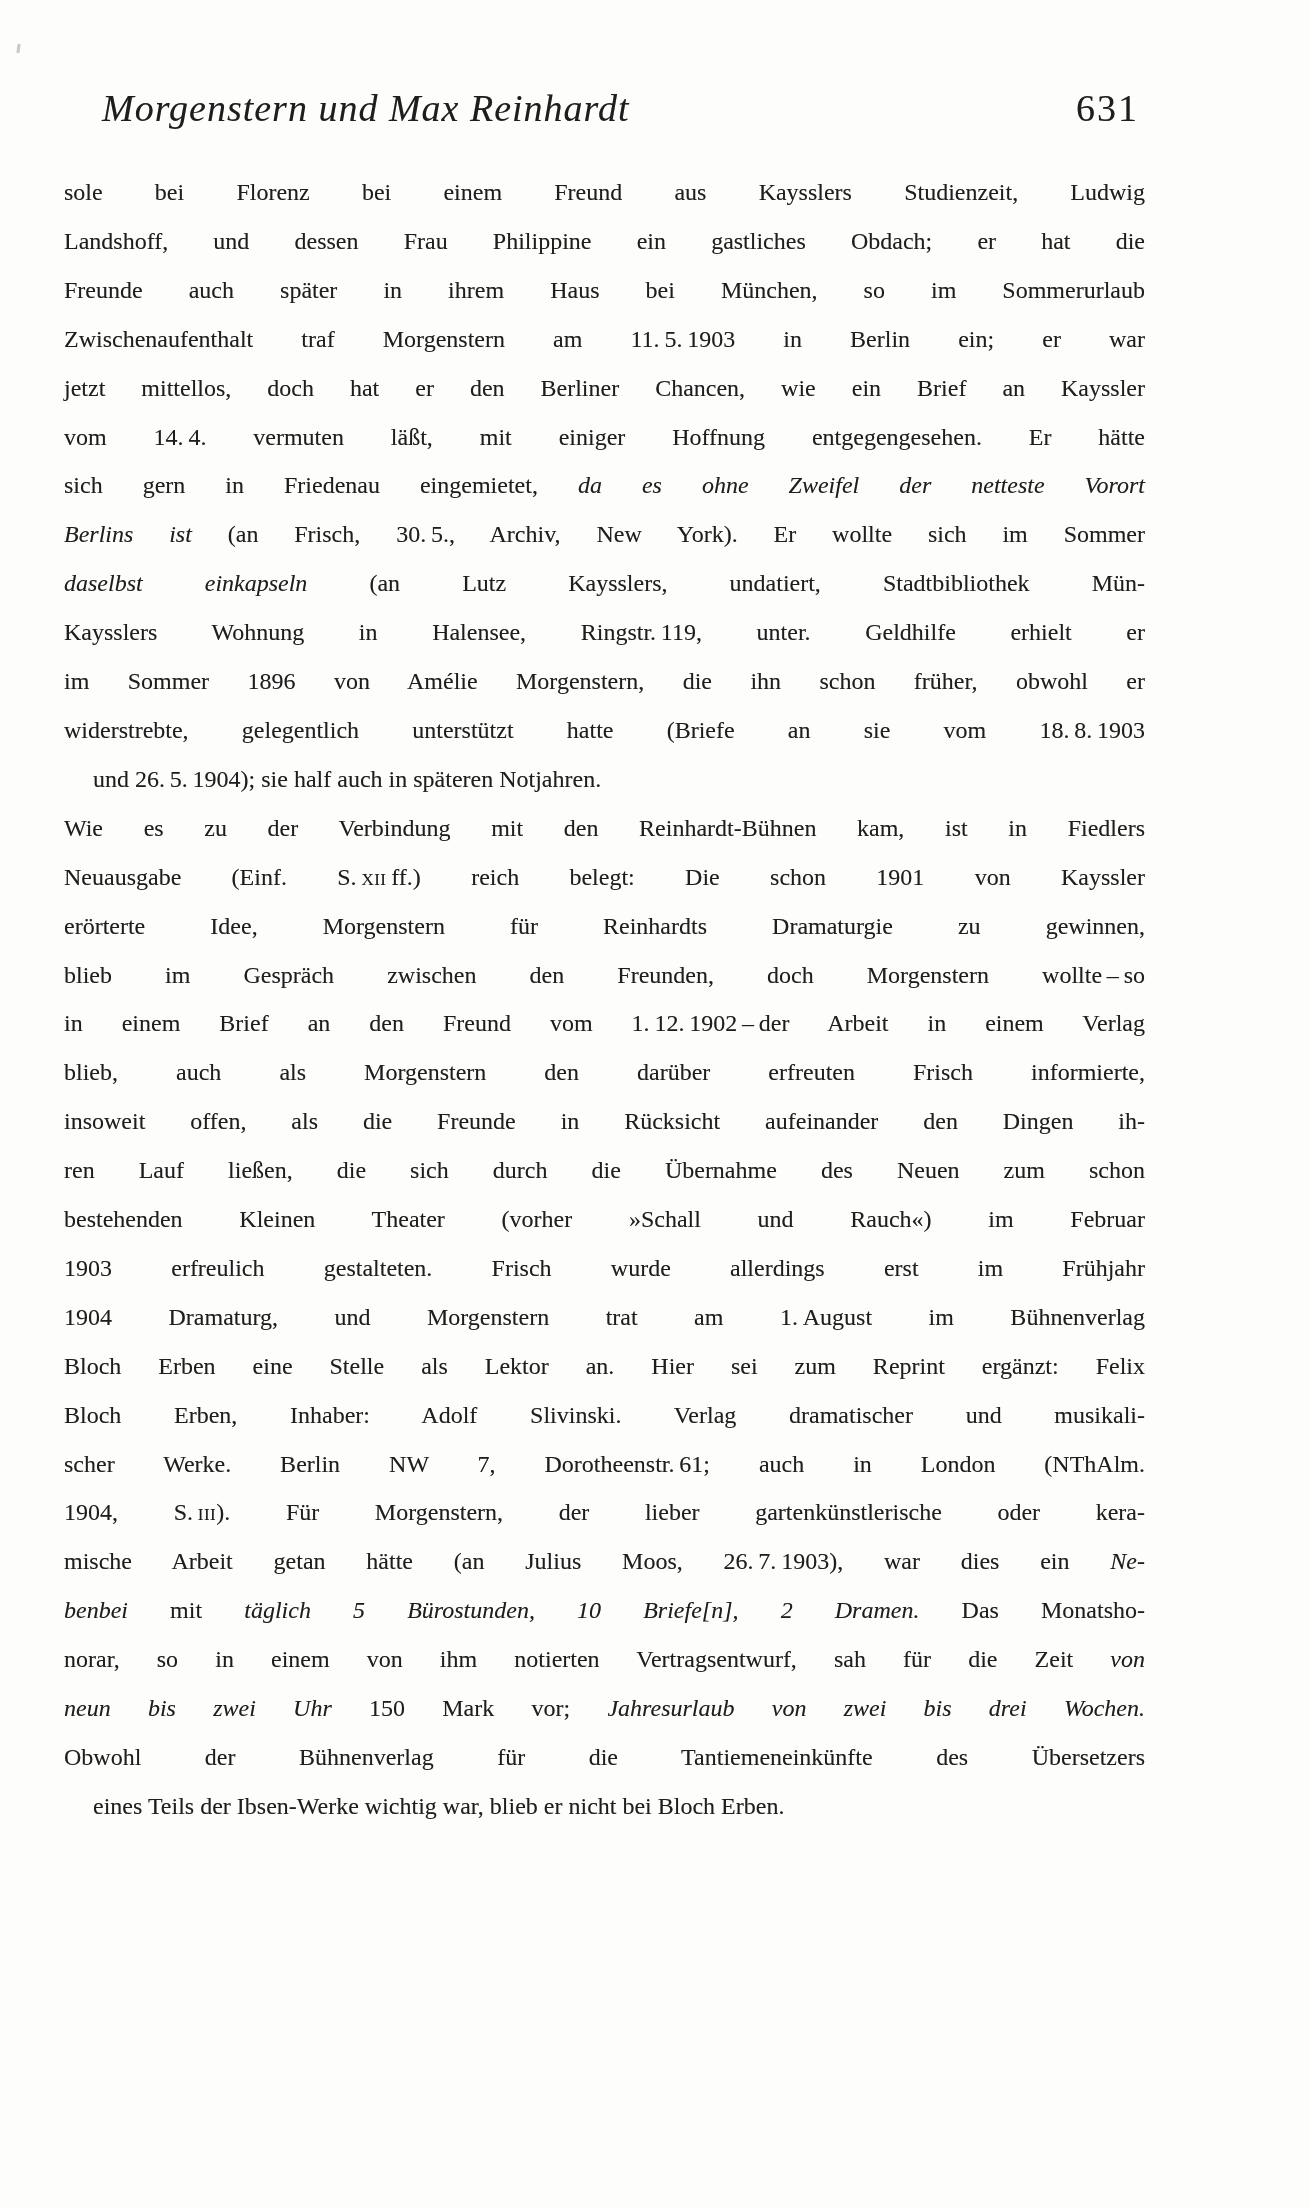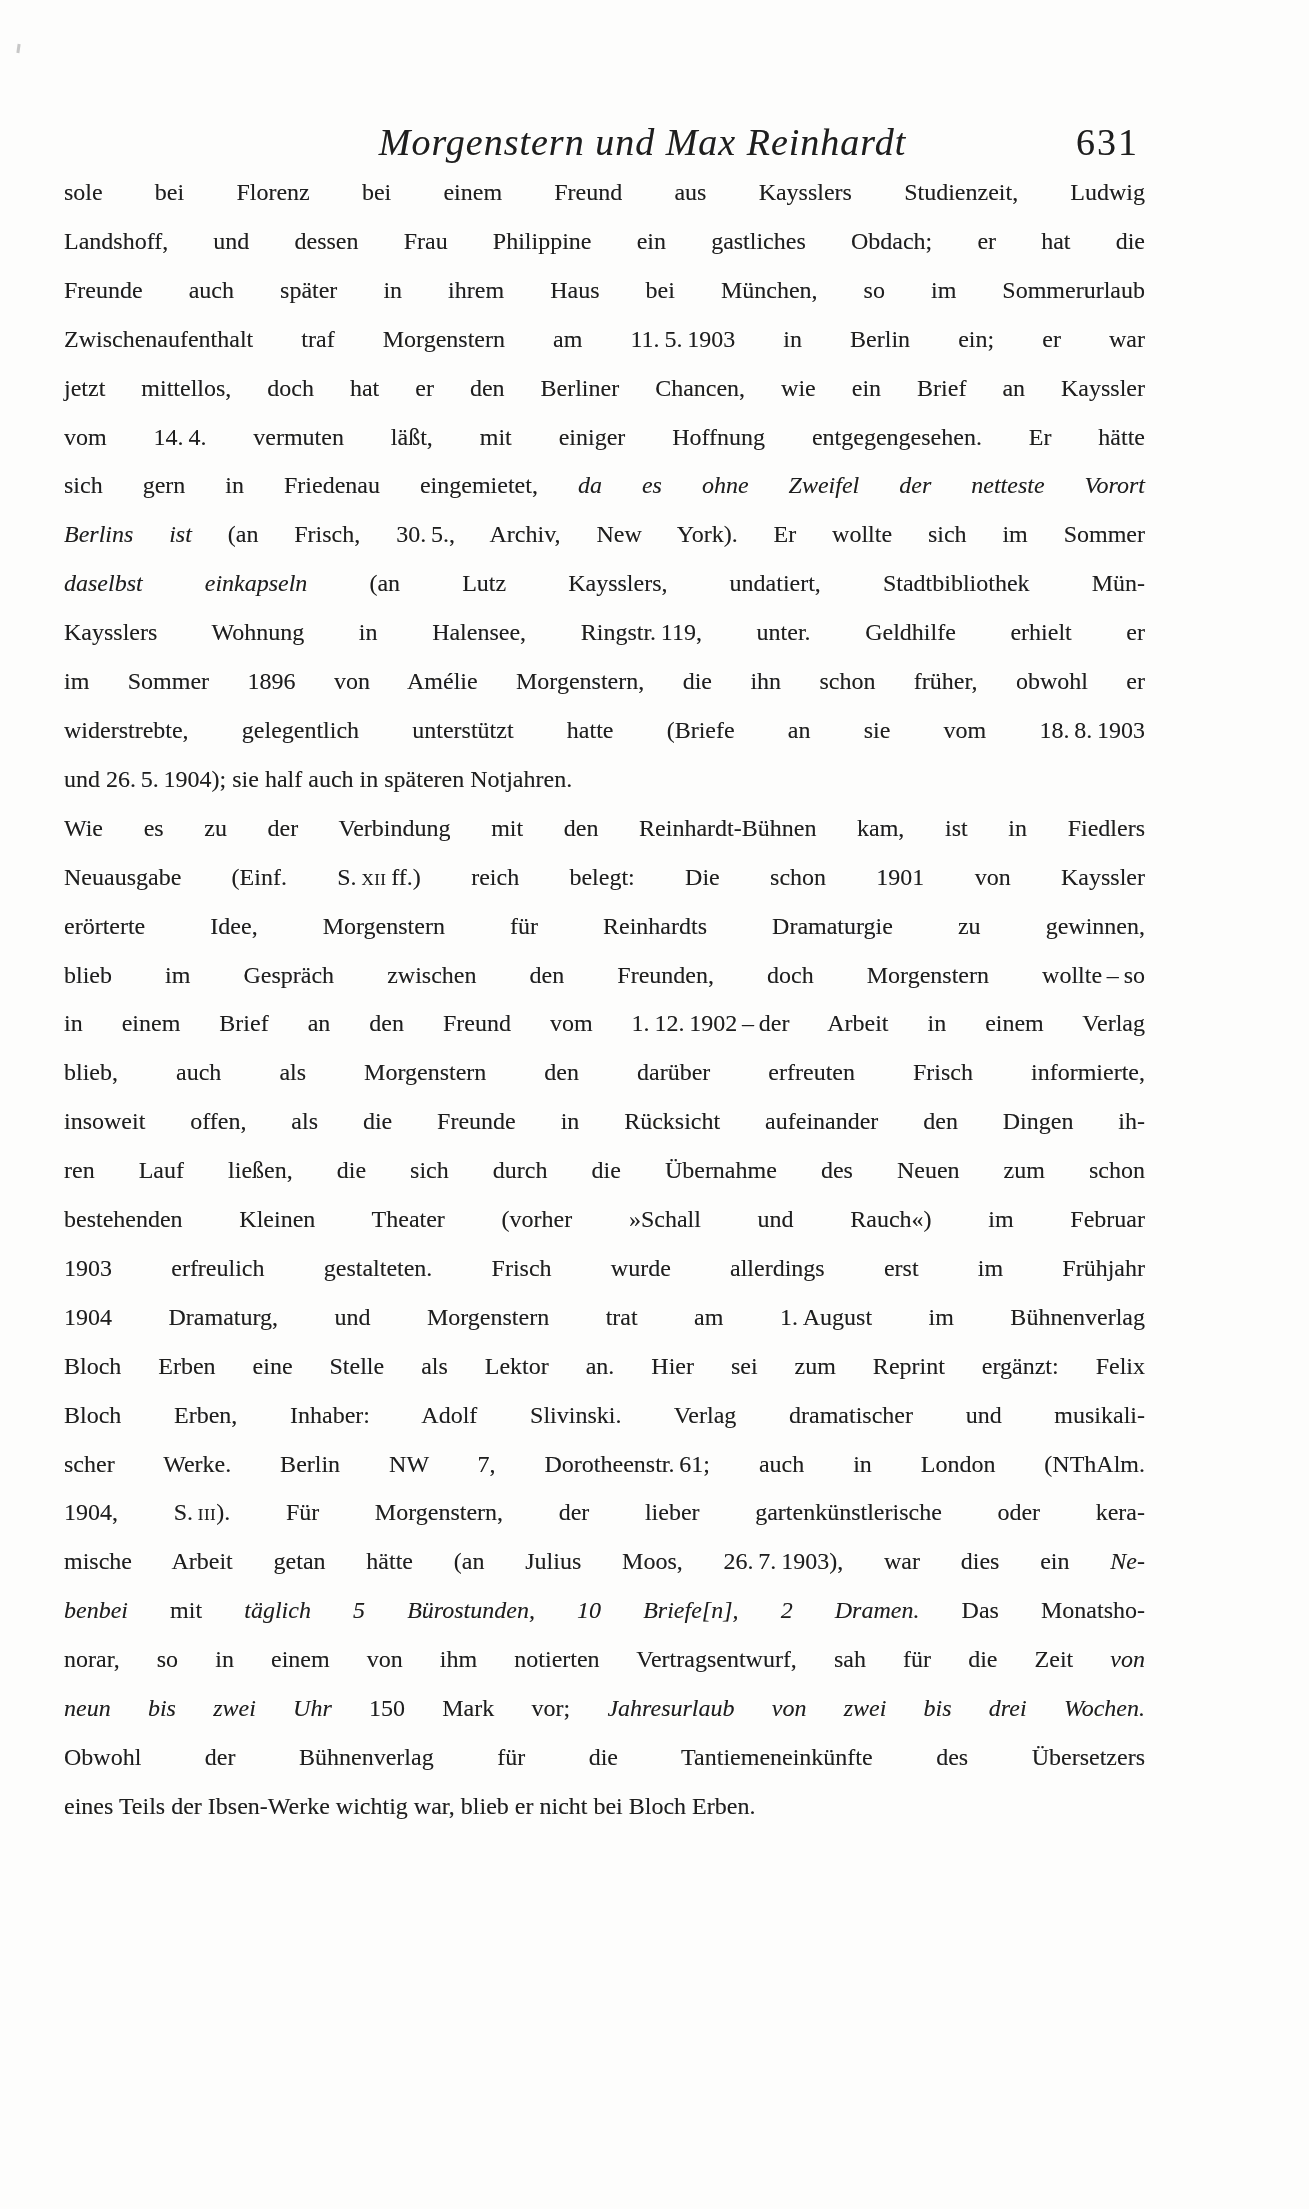--- a/index.html
+++ b/index.html
@@ -25,23 +25,22 @@
     transform: rotate(8deg);
   }
   .running-head {
     position: absolute;
     left: 64px;
     top: 82px;
     width: 1081px;
     height: 52px;
     font-size: 38px;
     line-height: 52px;
-    text-align: center;
+    text-align: left;
     white-space: nowrap;
-    margin-top: 34px;
   }
   .head-title {
     position: relative;
     left: 38px;
     font-style: italic;
     letter-spacing: 1px;
   }
   .page-num {
     position: absolute;
     right: 6px;
@@ -57,20 +56,21 @@
     font-size: 24px;
     line-height: 48.9px;
   }
   .paragraph { margin: 0; }
   .line {
     text-align: justify;
     text-align-last: justify;
   }
   .line.line-end {
     text-align-last: left;
+    margin-left: 29px;
   }
   .it { font-style: italic; }
   .sc { font-variant: small-caps; letter-spacing: 0.5px; }
 </style>
 </head>
 <body>
 
 <div class="page">
   <header class="running-head">
     <span class="head-title">Morgenstern und Max Reinhardt</span>

